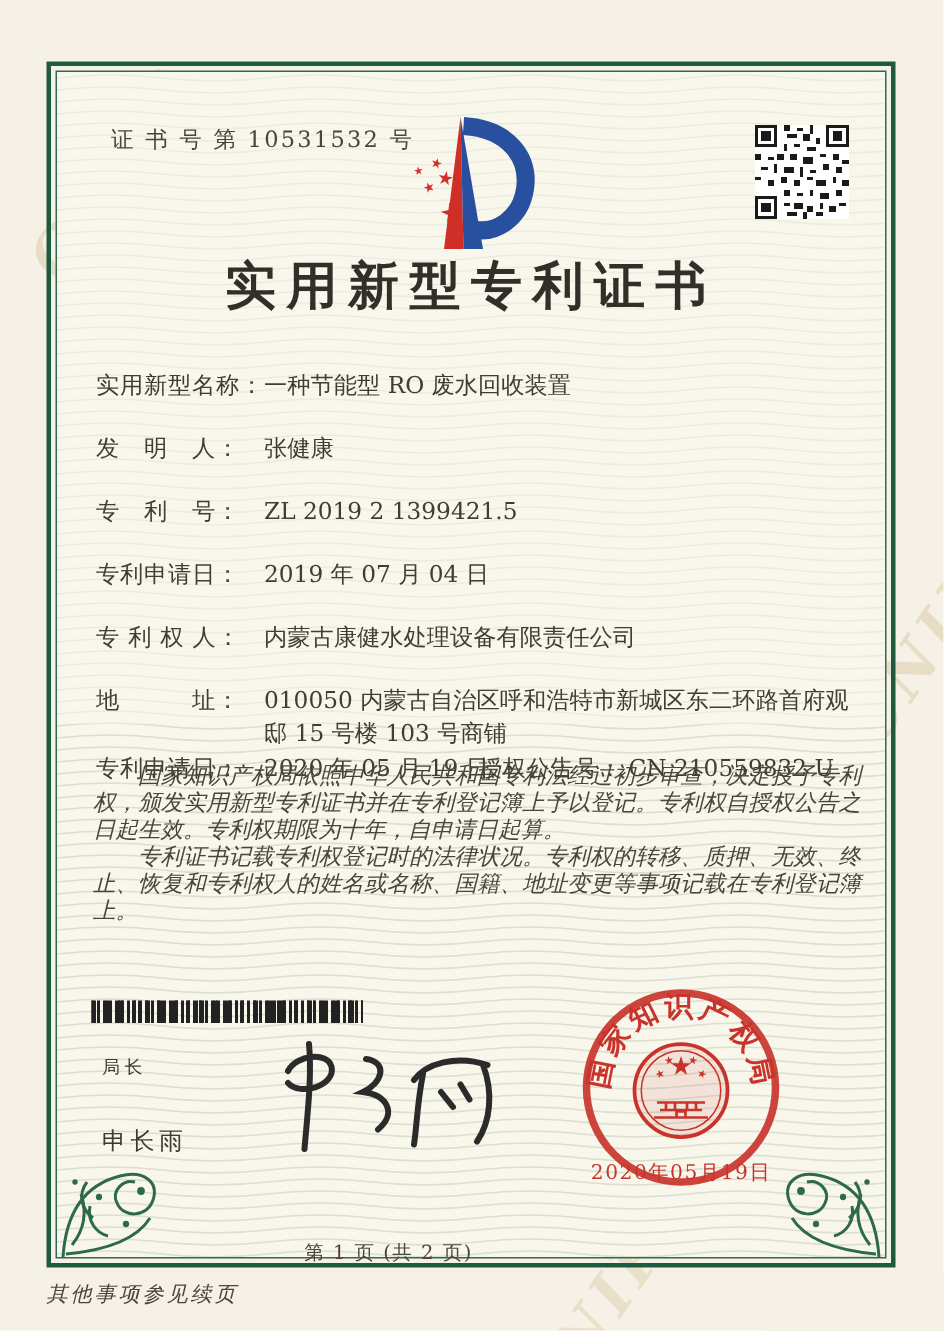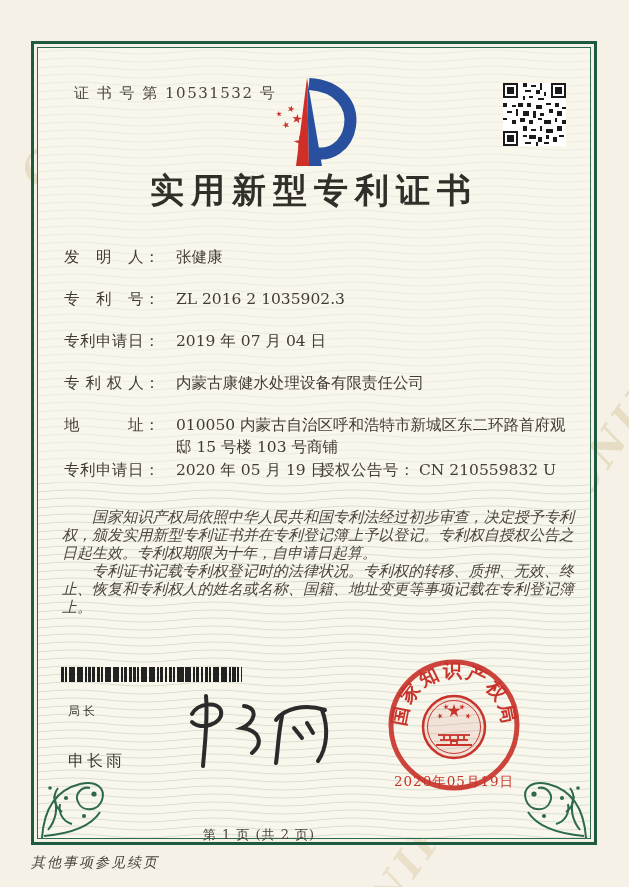--- a/index.html
+++ b/index.html
@@ -218,24 +218,27 @@
         <rect x="10" y="27" width="3" height="1"></rect>
           <rect x="15" y="27" width="1" height="2"></rect>
           <rect x="19" y="27" width="2" height="1"></rect>
       </g>
     </svg>
 
     <div class="doc-title">实用新型专利证书</div>
 
     <div class="fields">
       <div class="field-row">
+        <span class="flabel">实用新型名称：</span><span class="fvalue">一种节能型 RO 废水回收装置</span>
+      </div>
+      <div class="field-row">
         <span class="flabel">发　明　人：</span><span class="fvalue">张健康</span>
       </div>
       <div class="field-row">
-        <span class="flabel">专　利　号：</span><span class="fvalue">ZL 2016 2 1035902.3</span>
+        <span class="flabel">专　利　号：</span><span class="fvalue">ZL 2019 2 1399421.5</span>
       </div>
       <div class="field-row">
         <span class="flabel">专利申请日：</span><span class="fvalue">2019 年 07 月 04 日</span>
       </div>
       <div class="field-row">
         <span class="flabel">专 利 权 人：</span><span class="fvalue">内蒙古康健水处理设备有限责任公司</span>
       </div>
       <div class="field-row" style="margin-bottom:0;">
         <span class="flabel">地　　　址：</span><span class="fvalue wrap">010050 内蒙古自治区呼和浩特市新城区东二环路首府观邸 15 号楼 103 号商铺</span>
       </div>

